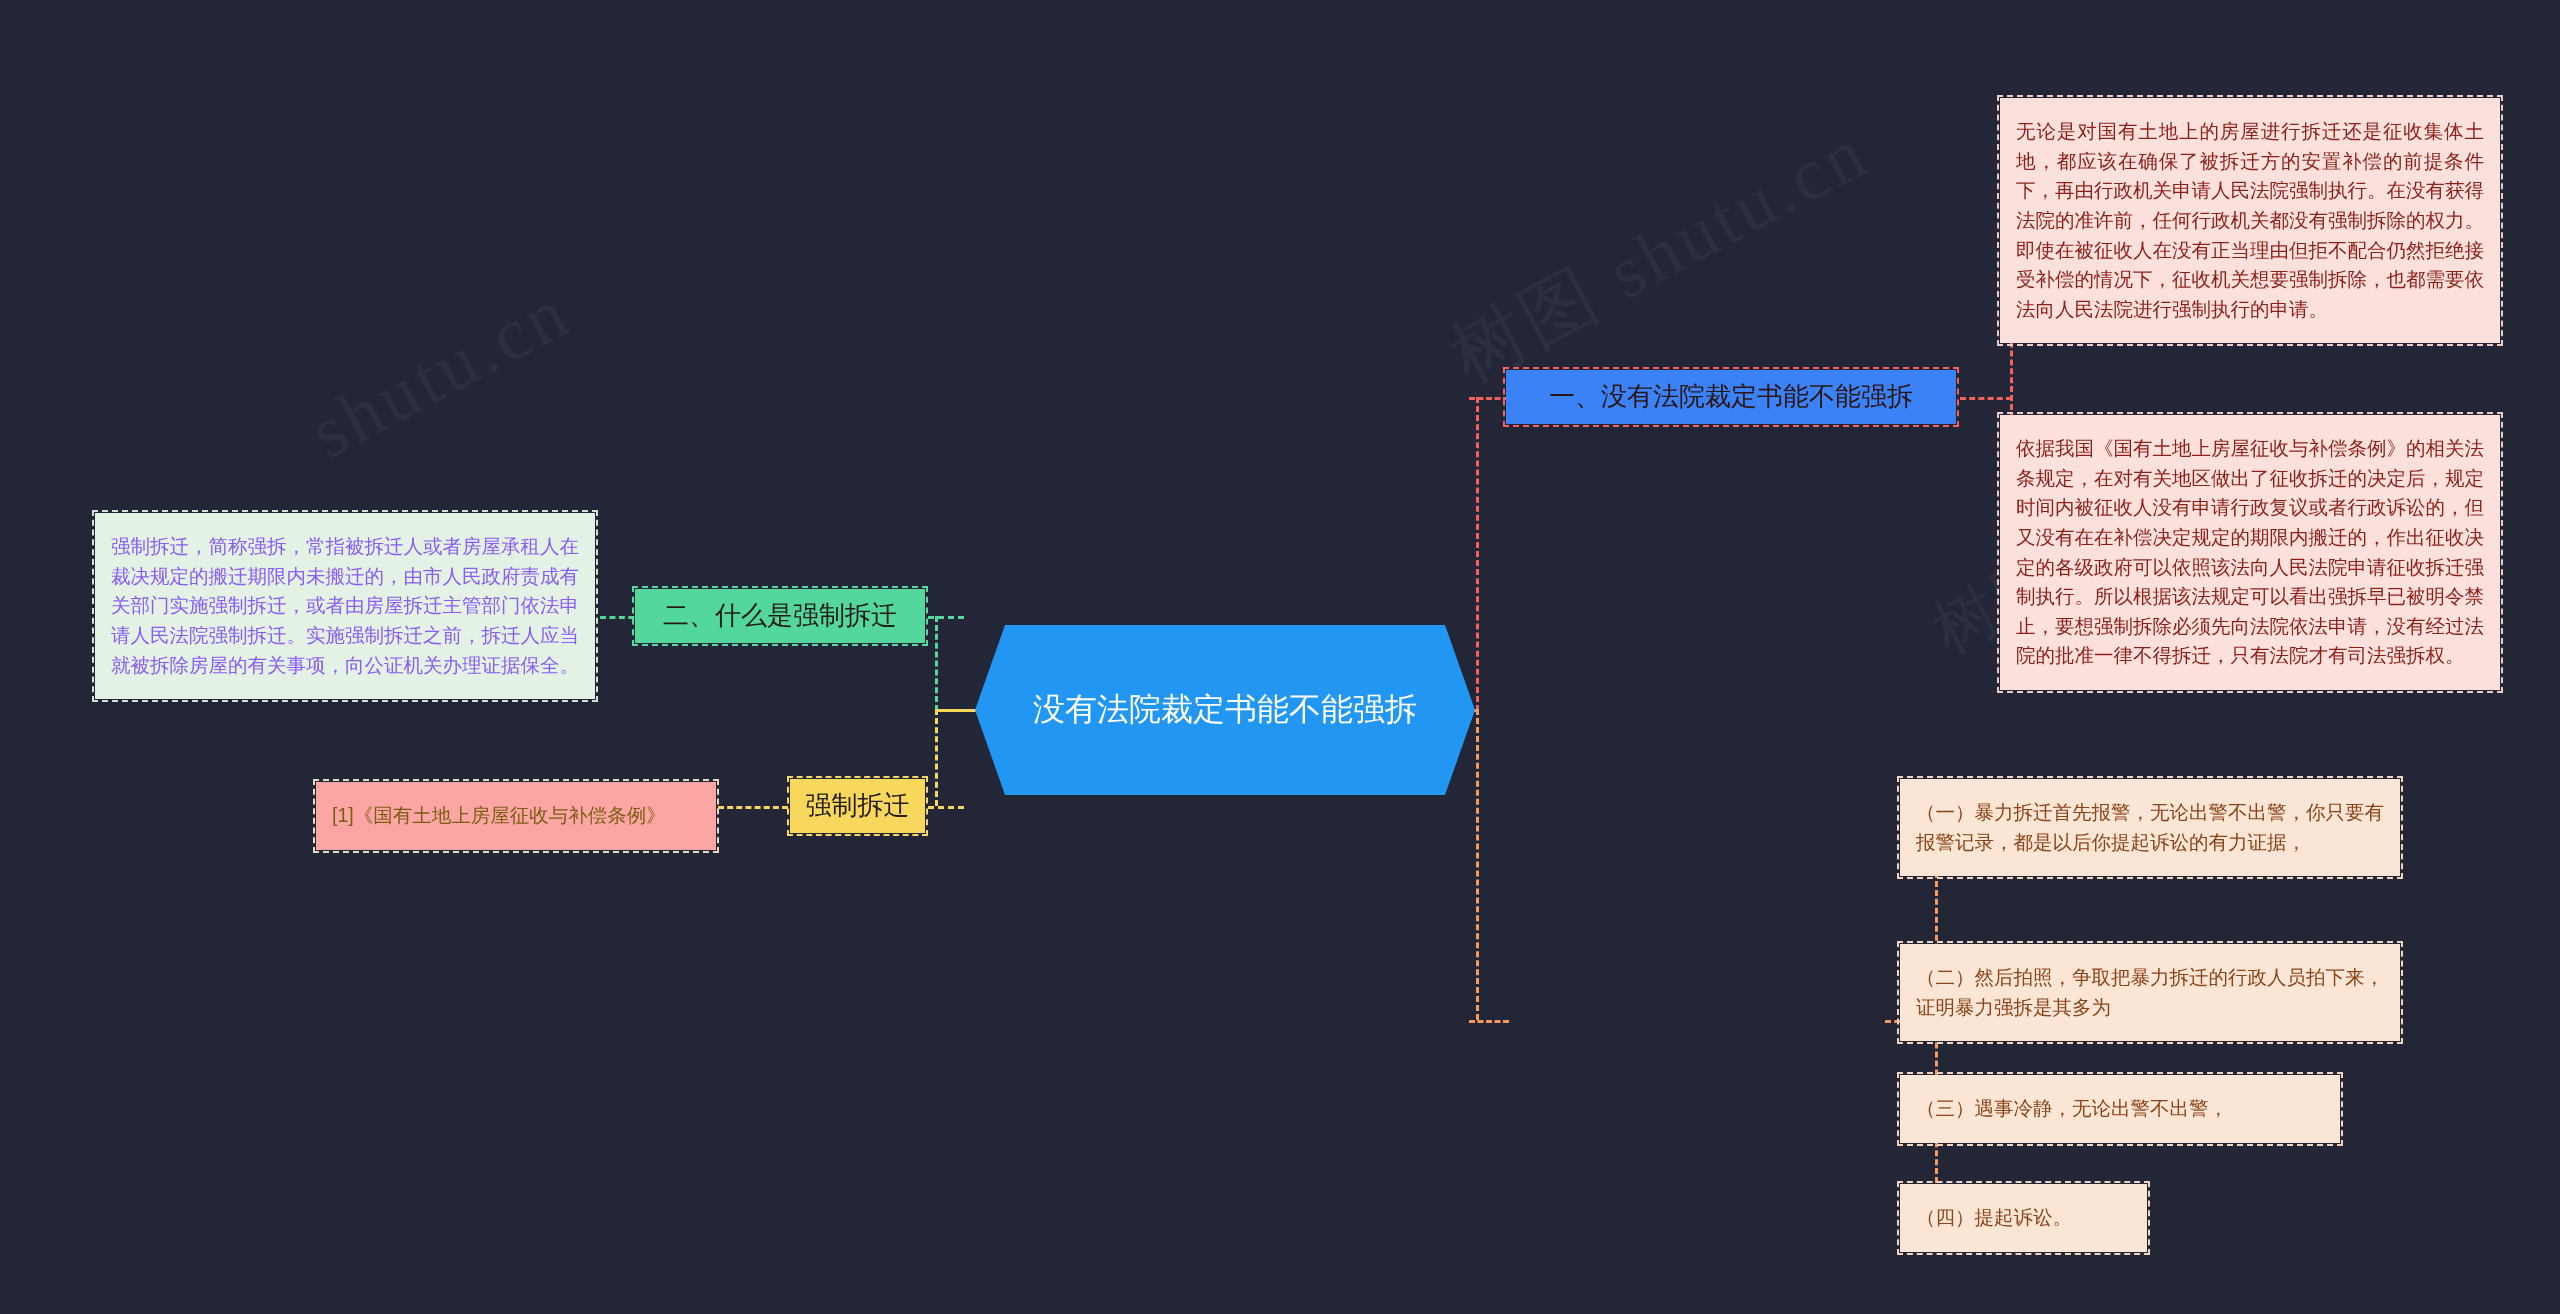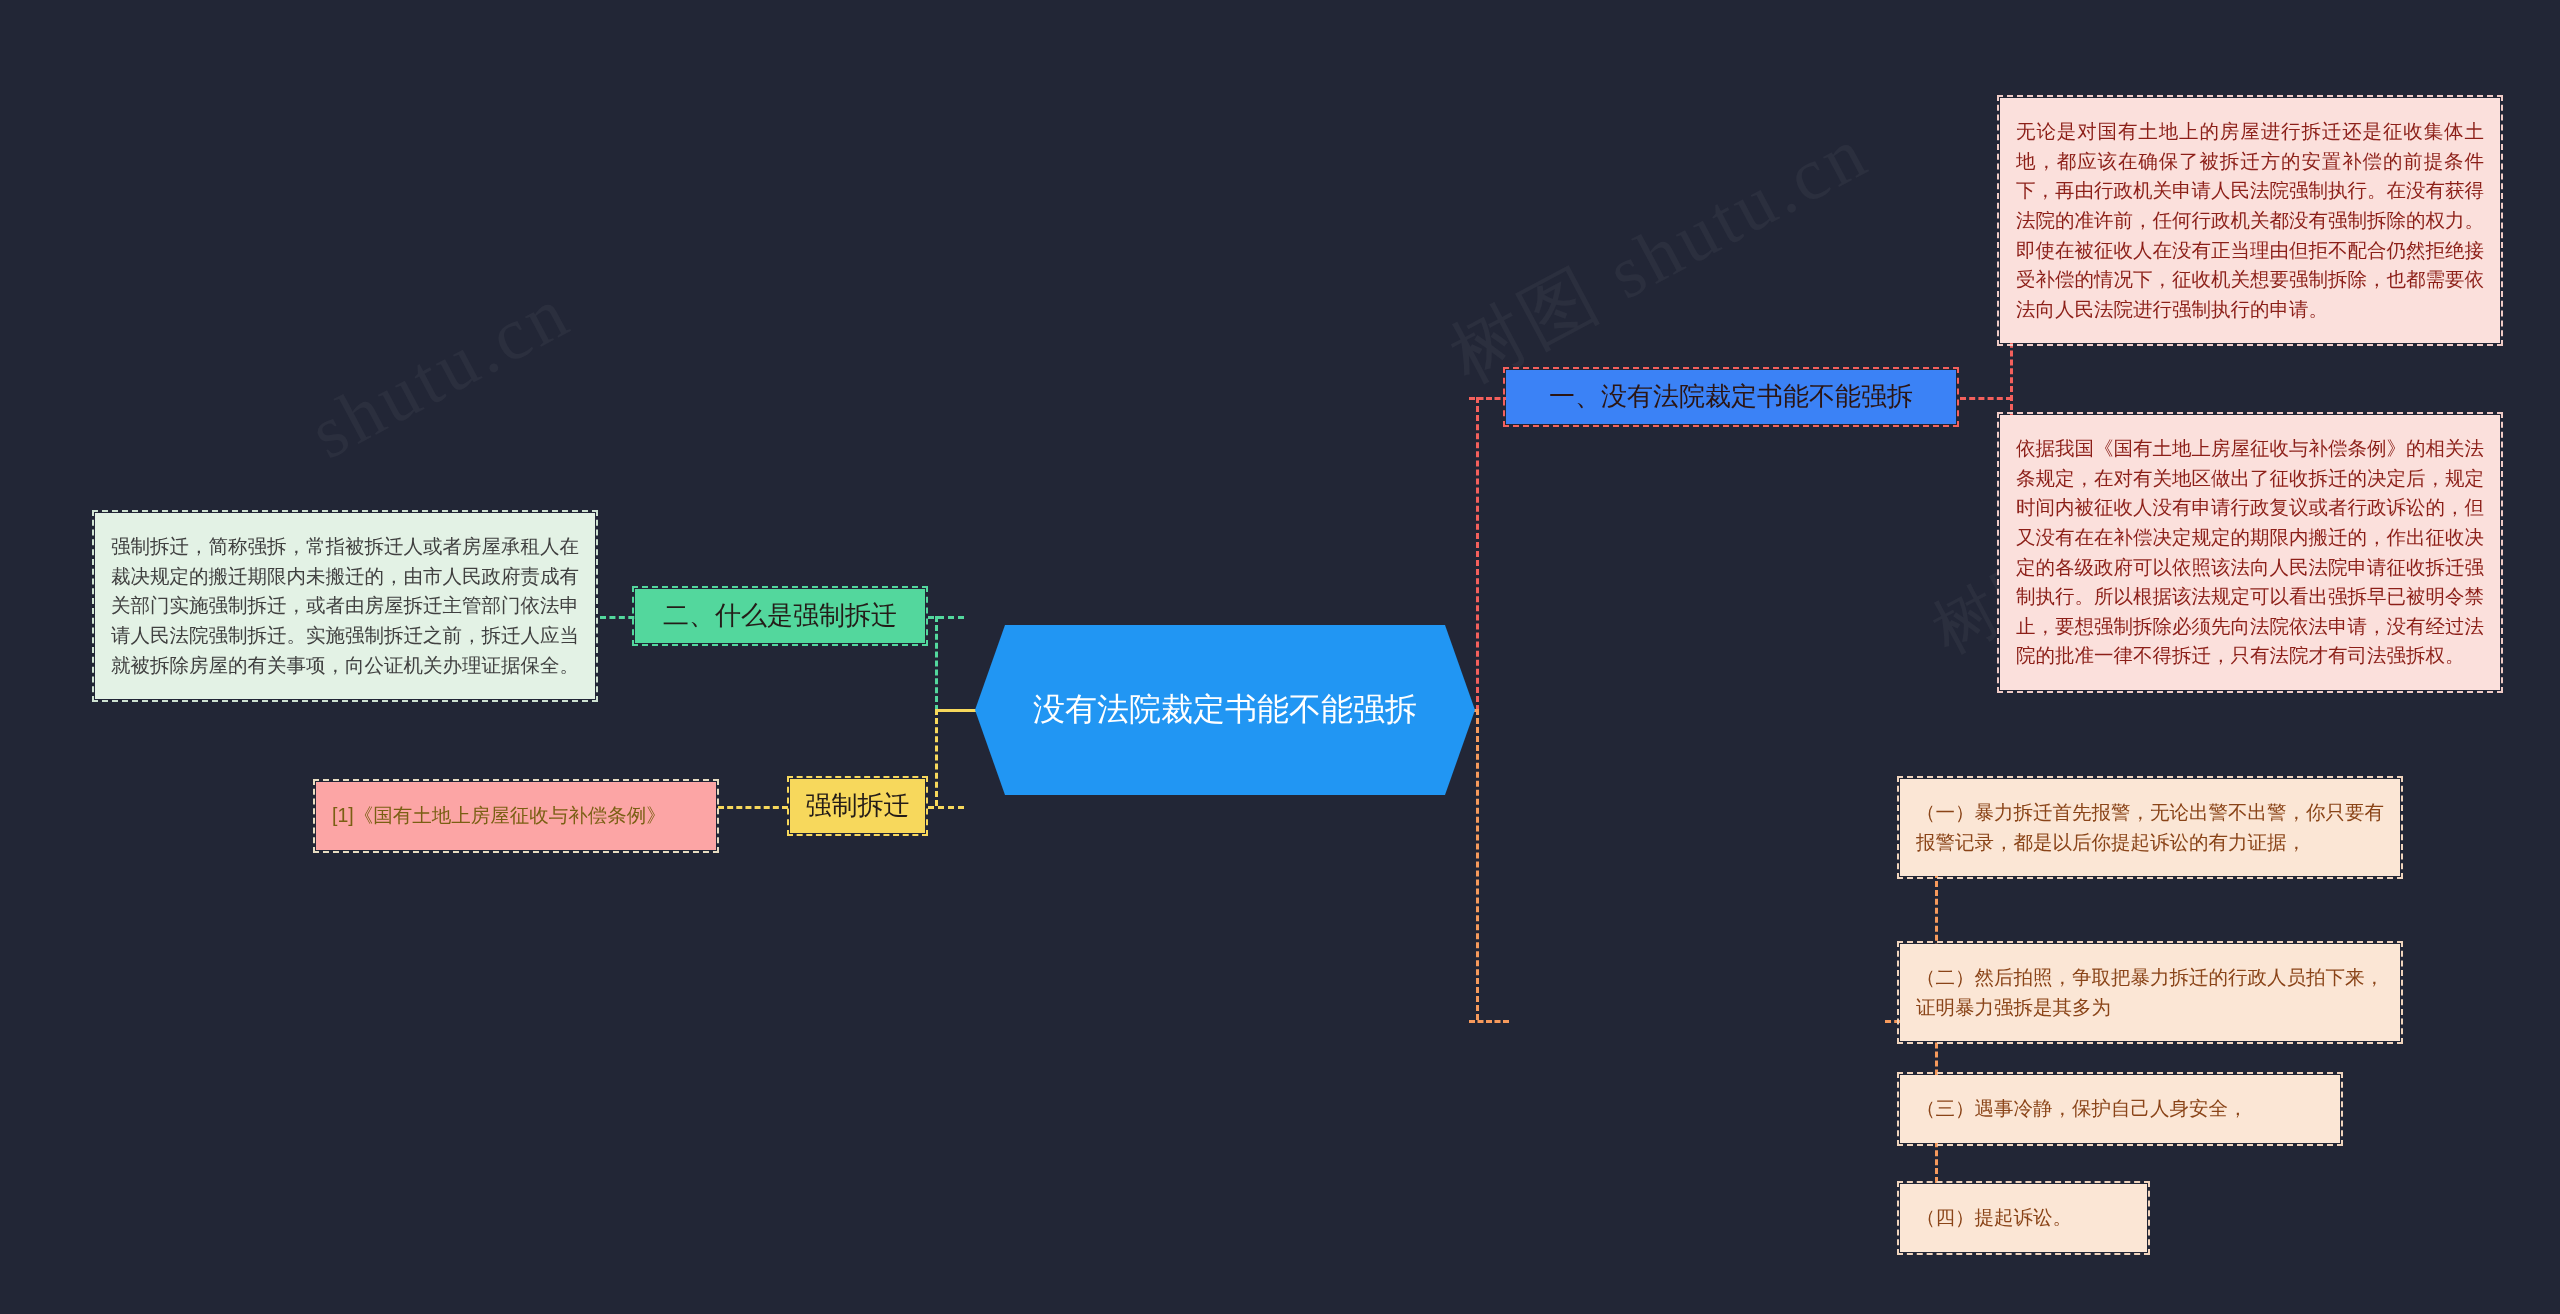--- a/index.html
+++ b/index.html
@@ -59,21 +59,21 @@
 
   
   .leaf {
     font-size: 19.5px;
     padding: 19px 16px;
     text-align: justify;
     display: block;
   }
   .leaf.mint {
     background: #E3F2E5;
-    color: #404040;
+    color: #8b5cf6;
     outline: 2px dashed #cfe3d2;
     outline-offset: 1px;
   }
   .leaf.cream {
     background: #fca5a5;
     color: #7a5f13;
     outline: 2px dashed #e8ddc2;
     outline-offset: 1px;
     text-align: left;
   }
@@ -176,16 +176,16 @@
 
   <div class="node branch red" style="left:1506px; top:370px; width:450px; height:54px;">一、没有法院裁定书能不能强拆</div>
 
   <div class="node leaf pink" style="left:2000px; top:98px; width:500px;">无论是对国有土地上的房屋进行拆迁还是征收集体土地，都应该在确保了被拆迁方的安置补偿的前提条件下，再由行政机关申请人民法院强制执行。在没有获得法院的准许前，任何行政机关都没有强制拆除的权力。即使在被征收人在没有正当理由但拒不配合仍然拒绝接受补偿的情况下，征收机关想要强制拆除，也都需要依法向人民法院进行强制执行的申请。</div>
 
   <div class="node leaf pink" style="left:2000px; top:415px; width:500px;">依据我国《国有土地上房屋征收与补偿条例》的相关法条规定，在对有关地区做出了征收拆迁的决定后，规定时间内被征收人没有申请行政复议或者行政诉讼的，但又没有在在补偿决定规定的期限内搬迁的，作出征收决定的各级政府可以依照该法向人民法院申请征收拆迁强制执行。所以根据该法规定可以看出强拆早已被明令禁止，要想强制拆除必须先向法院依法申请，没有经过法院的批准一律不得拆迁，只有法院才有司法强拆权。</div>
 
 
   <div class="node leaf peach" style="left:1900px; top:779px; width:500px;">（一）暴力拆迁首先报警，无论出警不出警，你只要有报警记录，都是以后你提起诉讼的有力证据，</div>
   <div class="node leaf peach" style="left:1900px; top:944px; width:500px;">（二）然后拍照，争取把暴力拆迁的行政人员拍下来，证明暴力强拆是其多为</div>
-  <div class="node leaf peach" style="left:1900px; top:1075px; width:440px;">（三）遇事冷静，保护自己人身安全，</div>
+  <div class="node leaf peach" style="left:1900px; top:1075px; width:440px;">（三）遇事冷静，无论出警不出警，</div>
   <div class="node leaf peach" style="left:1900px; top:1184px; width:247px;">（四）提起诉讼。</div>
 
 </div>
 
 </body></html>

